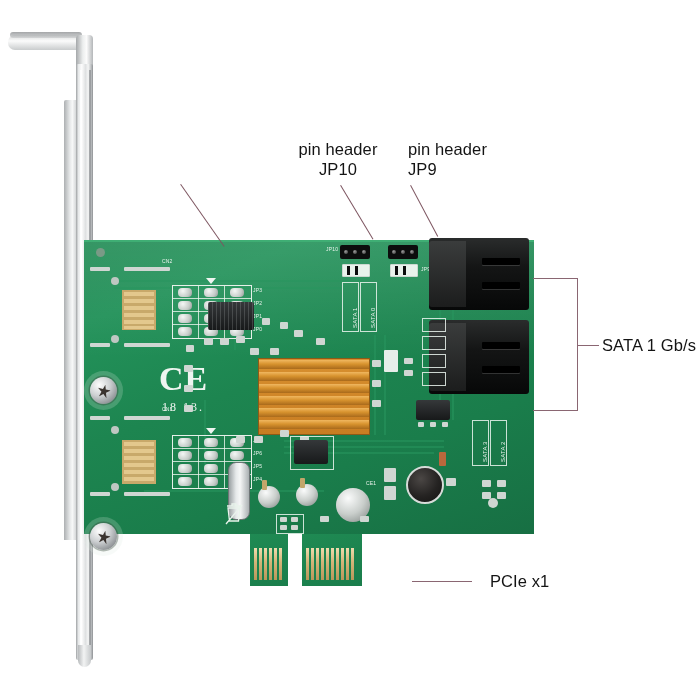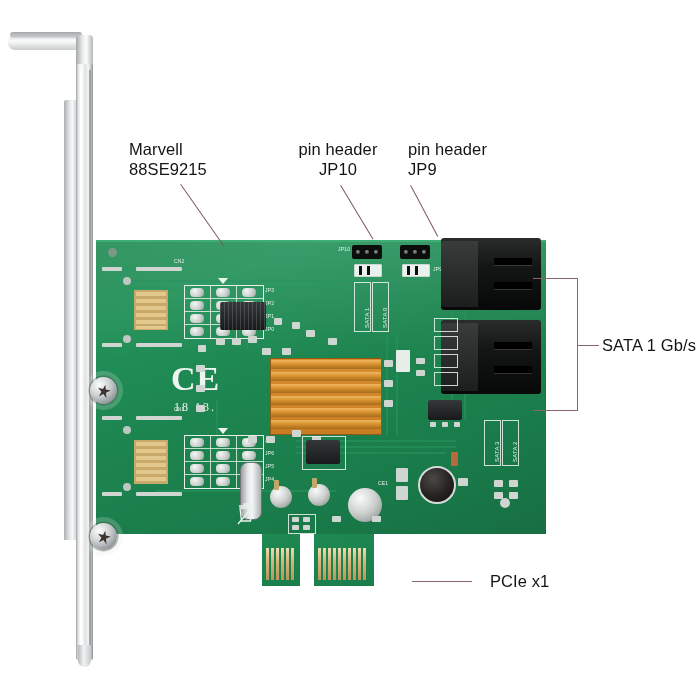--- a/index.html
+++ b/index.html
@@ -36,21 +36,21 @@
     background:linear-gradient(180deg,#8d9092,#cfd1d2);border-radius:5px;opacity:.8;}
   .br-elbow{position:absolute;left:76px;top:35px;width:17px;height:42px;
     background:linear-gradient(90deg,#a5a8aa,#eceeee 40%,#fbfbfb 62%,#b4b7b9);
     border-radius:4px 4px 0 0;}
   .br-hl{position:absolute;left:80px;top:70px;width:2px;height:580px;
     background:rgba(255,255,255,.75);}
   .br-sh{position:absolute;left:89px;top:70px;width:1.5px;height:580px;
     background:rgba(110,114,118,.5);}
 
   
-  #pcb{position:absolute;left:96px;top:240px;width:450px;height:294px;
+  #pcb{position:absolute;left:84px;top:240px;width:450px;height:294px;
     background:linear-gradient(160deg,#1f8a53 0%,#23925a 18%,#1d8550 45%,
       #1a7d4b 70%,#176f43 100%);text-align:center;}
   .pcb-gloss{position:absolute;left:0;top:0;right:0;height:40%;
     background:linear-gradient(180deg,rgba(255,255,255,.10),rgba(255,255,255,0));}
   .pcb-topedge{position:absolute;left:0;top:0;right:0;height:2px;background:#3fae74;}
 
   
   .tab{position:absolute;background:linear-gradient(160deg,#1f8a53,#1a7d4b);}
   .fingers{position:absolute;background:#c8a96a;overflow:hidden;}
   .fingers i{position:absolute;top:0;bottom:0;width:3px;
@@ -393,21 +393,20 @@
     <div class="pad" style="left:207px;top:285px;width:7px;height:5px;"></div>
     <div class="pad" style="left:236px;top:276px;width:9px;height:6px;"></div>
     <div class="pad" style="left:276px;top:276px;width:9px;height:6px;"></div>
   </div>
 
   <div class="screwpad" style="left:84px;top:371px;"></div>
   <div class="screw" style="left:90px;top:377px;"></div>
   <div class="screwpad" style="left:84px;top:517px;"></div>
   <div class="screw" style="left:90px;top:523px;"></div>
 
-  <div class="ann" style="left:129px;top:139px;"><span>Marvell</span><br><span>88SE9215</span></div>
   <div class="lead" style="left:181px;top:184px;width:76px;transform:rotate(55deg);"></div>
 
   <div class="ann ctr" style="left:292px;top:139px;width:92px;"><span>pin header</span><br><span>JP10</span></div>
   <div class="lead" style="left:341px;top:185px;width:63px;transform:rotate(59deg);"></div>
 
   <div class="ann" style="left:408px;top:139px;"><span>pin header</span><br><span>JP9</span></div>
   <div class="lead" style="left:411px;top:185px;width:58px;transform:rotate(62deg);"></div>
 
   <div class="vline" style="left:577px;top:278px;height:133px;"></div>
   <div class="hline" style="left:533px;top:278px;width:45px;"></div>

